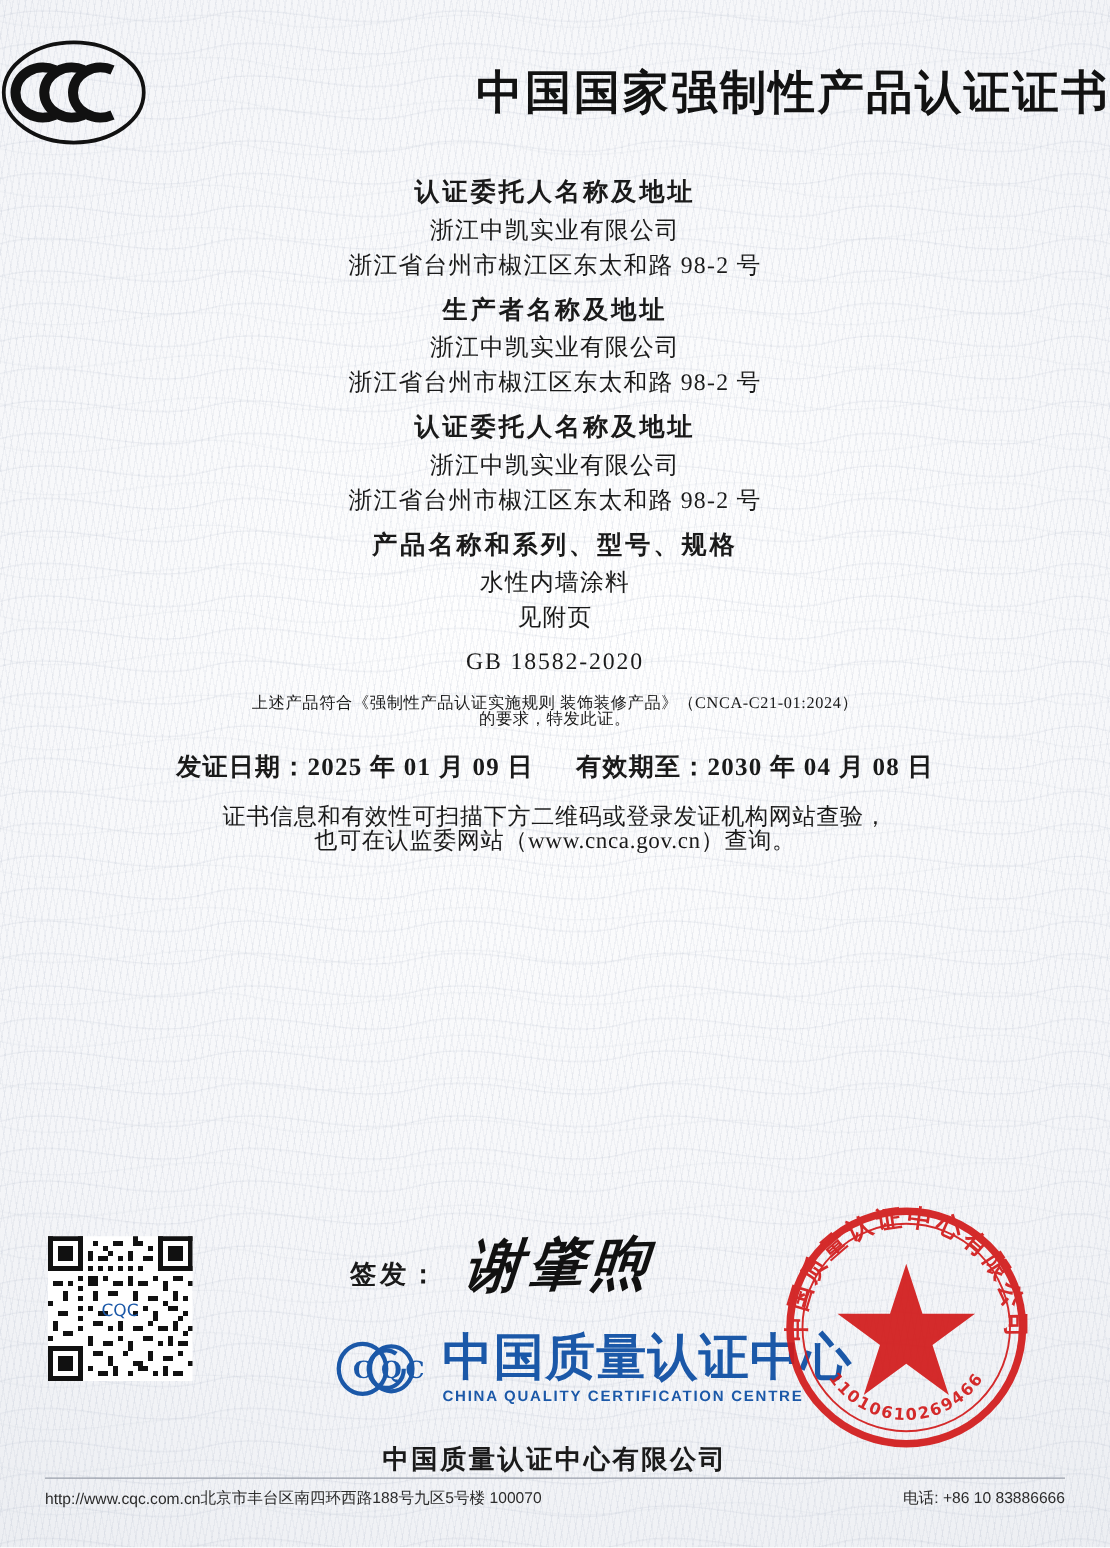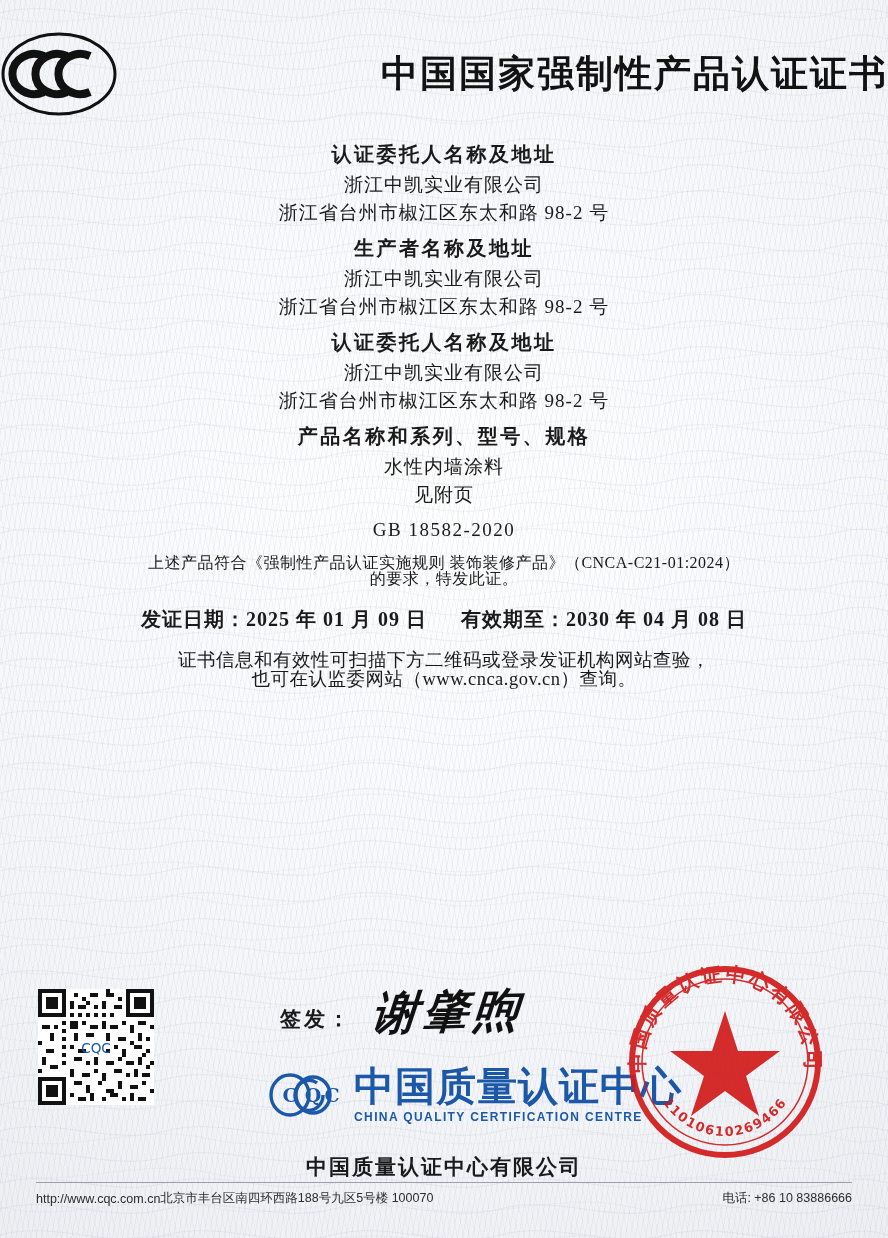--- a/index.html
+++ b/index.html
@@ -101,21 +101,21 @@
   }
   .group {
     margin-bottom: 16px;
   }
   .std-value {
     font-size: 19px;
     letter-spacing: 1.5px;
     margin-bottom: 9px;
   }
   .statement {
-    font-size: 16px;
+    font-size: 13px;
     letter-spacing: 0.5px;
     margin-top: 10px;
     line-height: 1.55;
     font-family: Liberation Serif, serif;
   }
   .dates {
     font-size: 20px;
     letter-spacing: 1px;
     margin-top: 19px;
     font-weight: 600;

